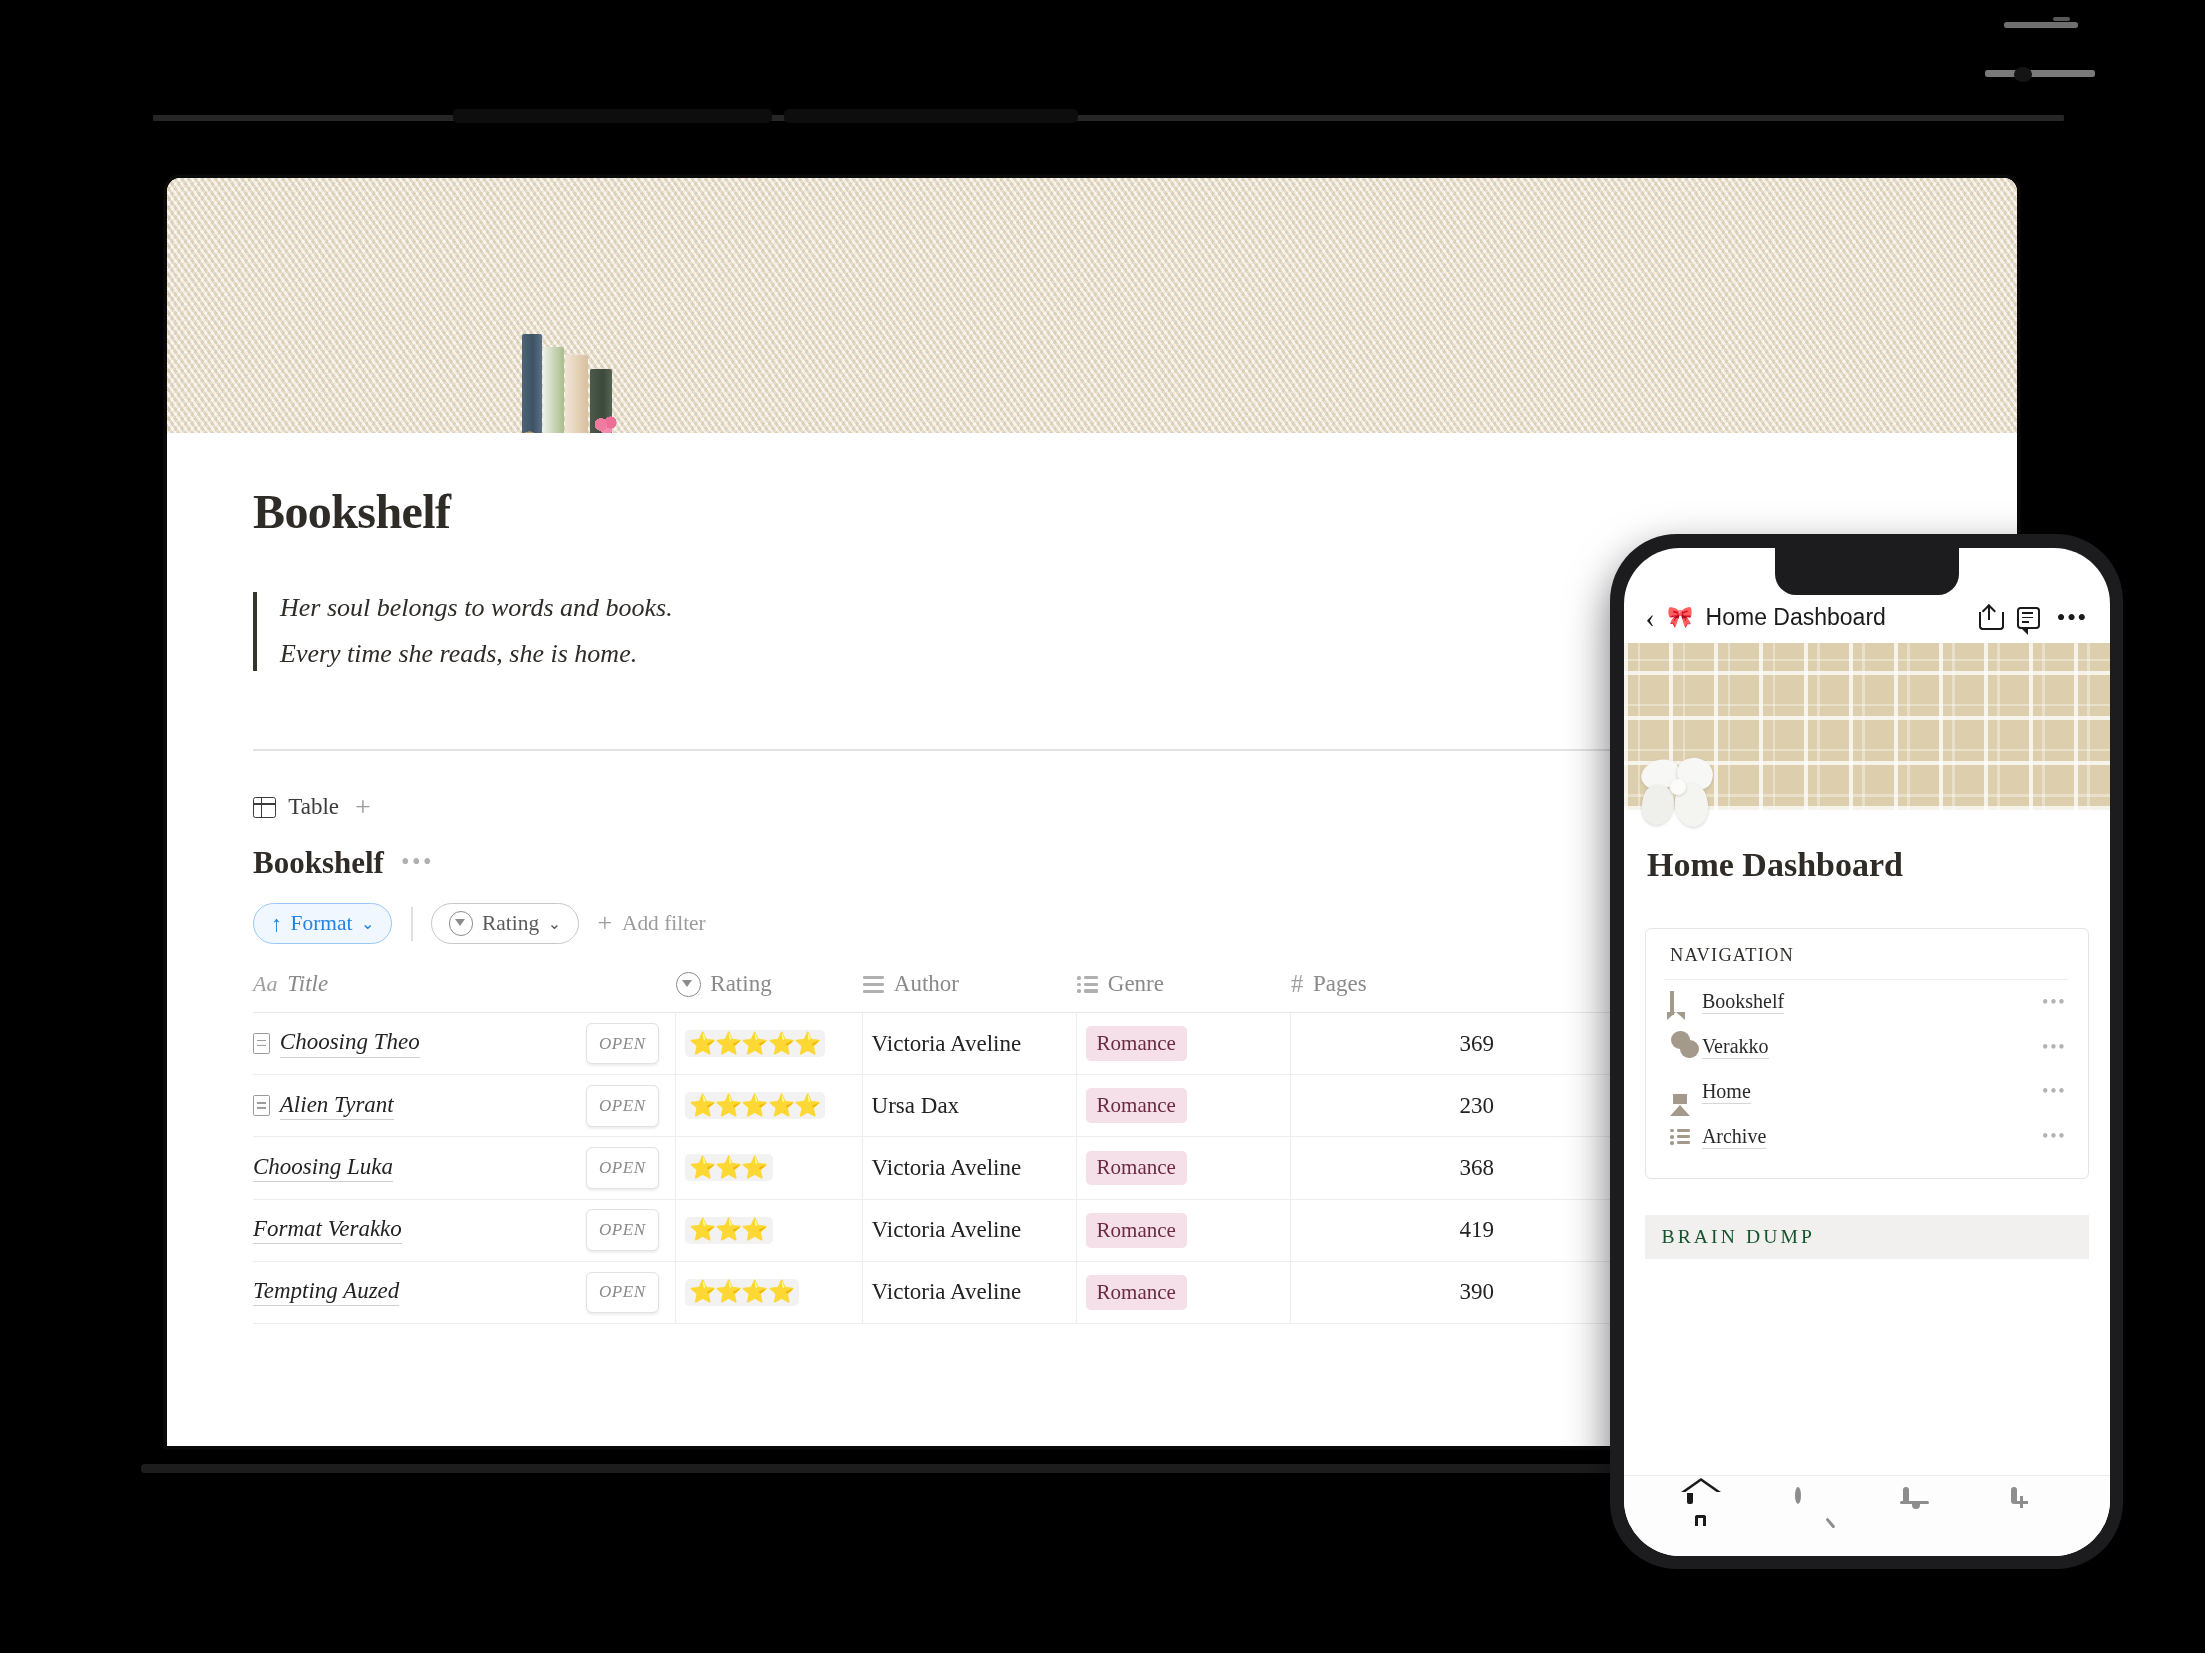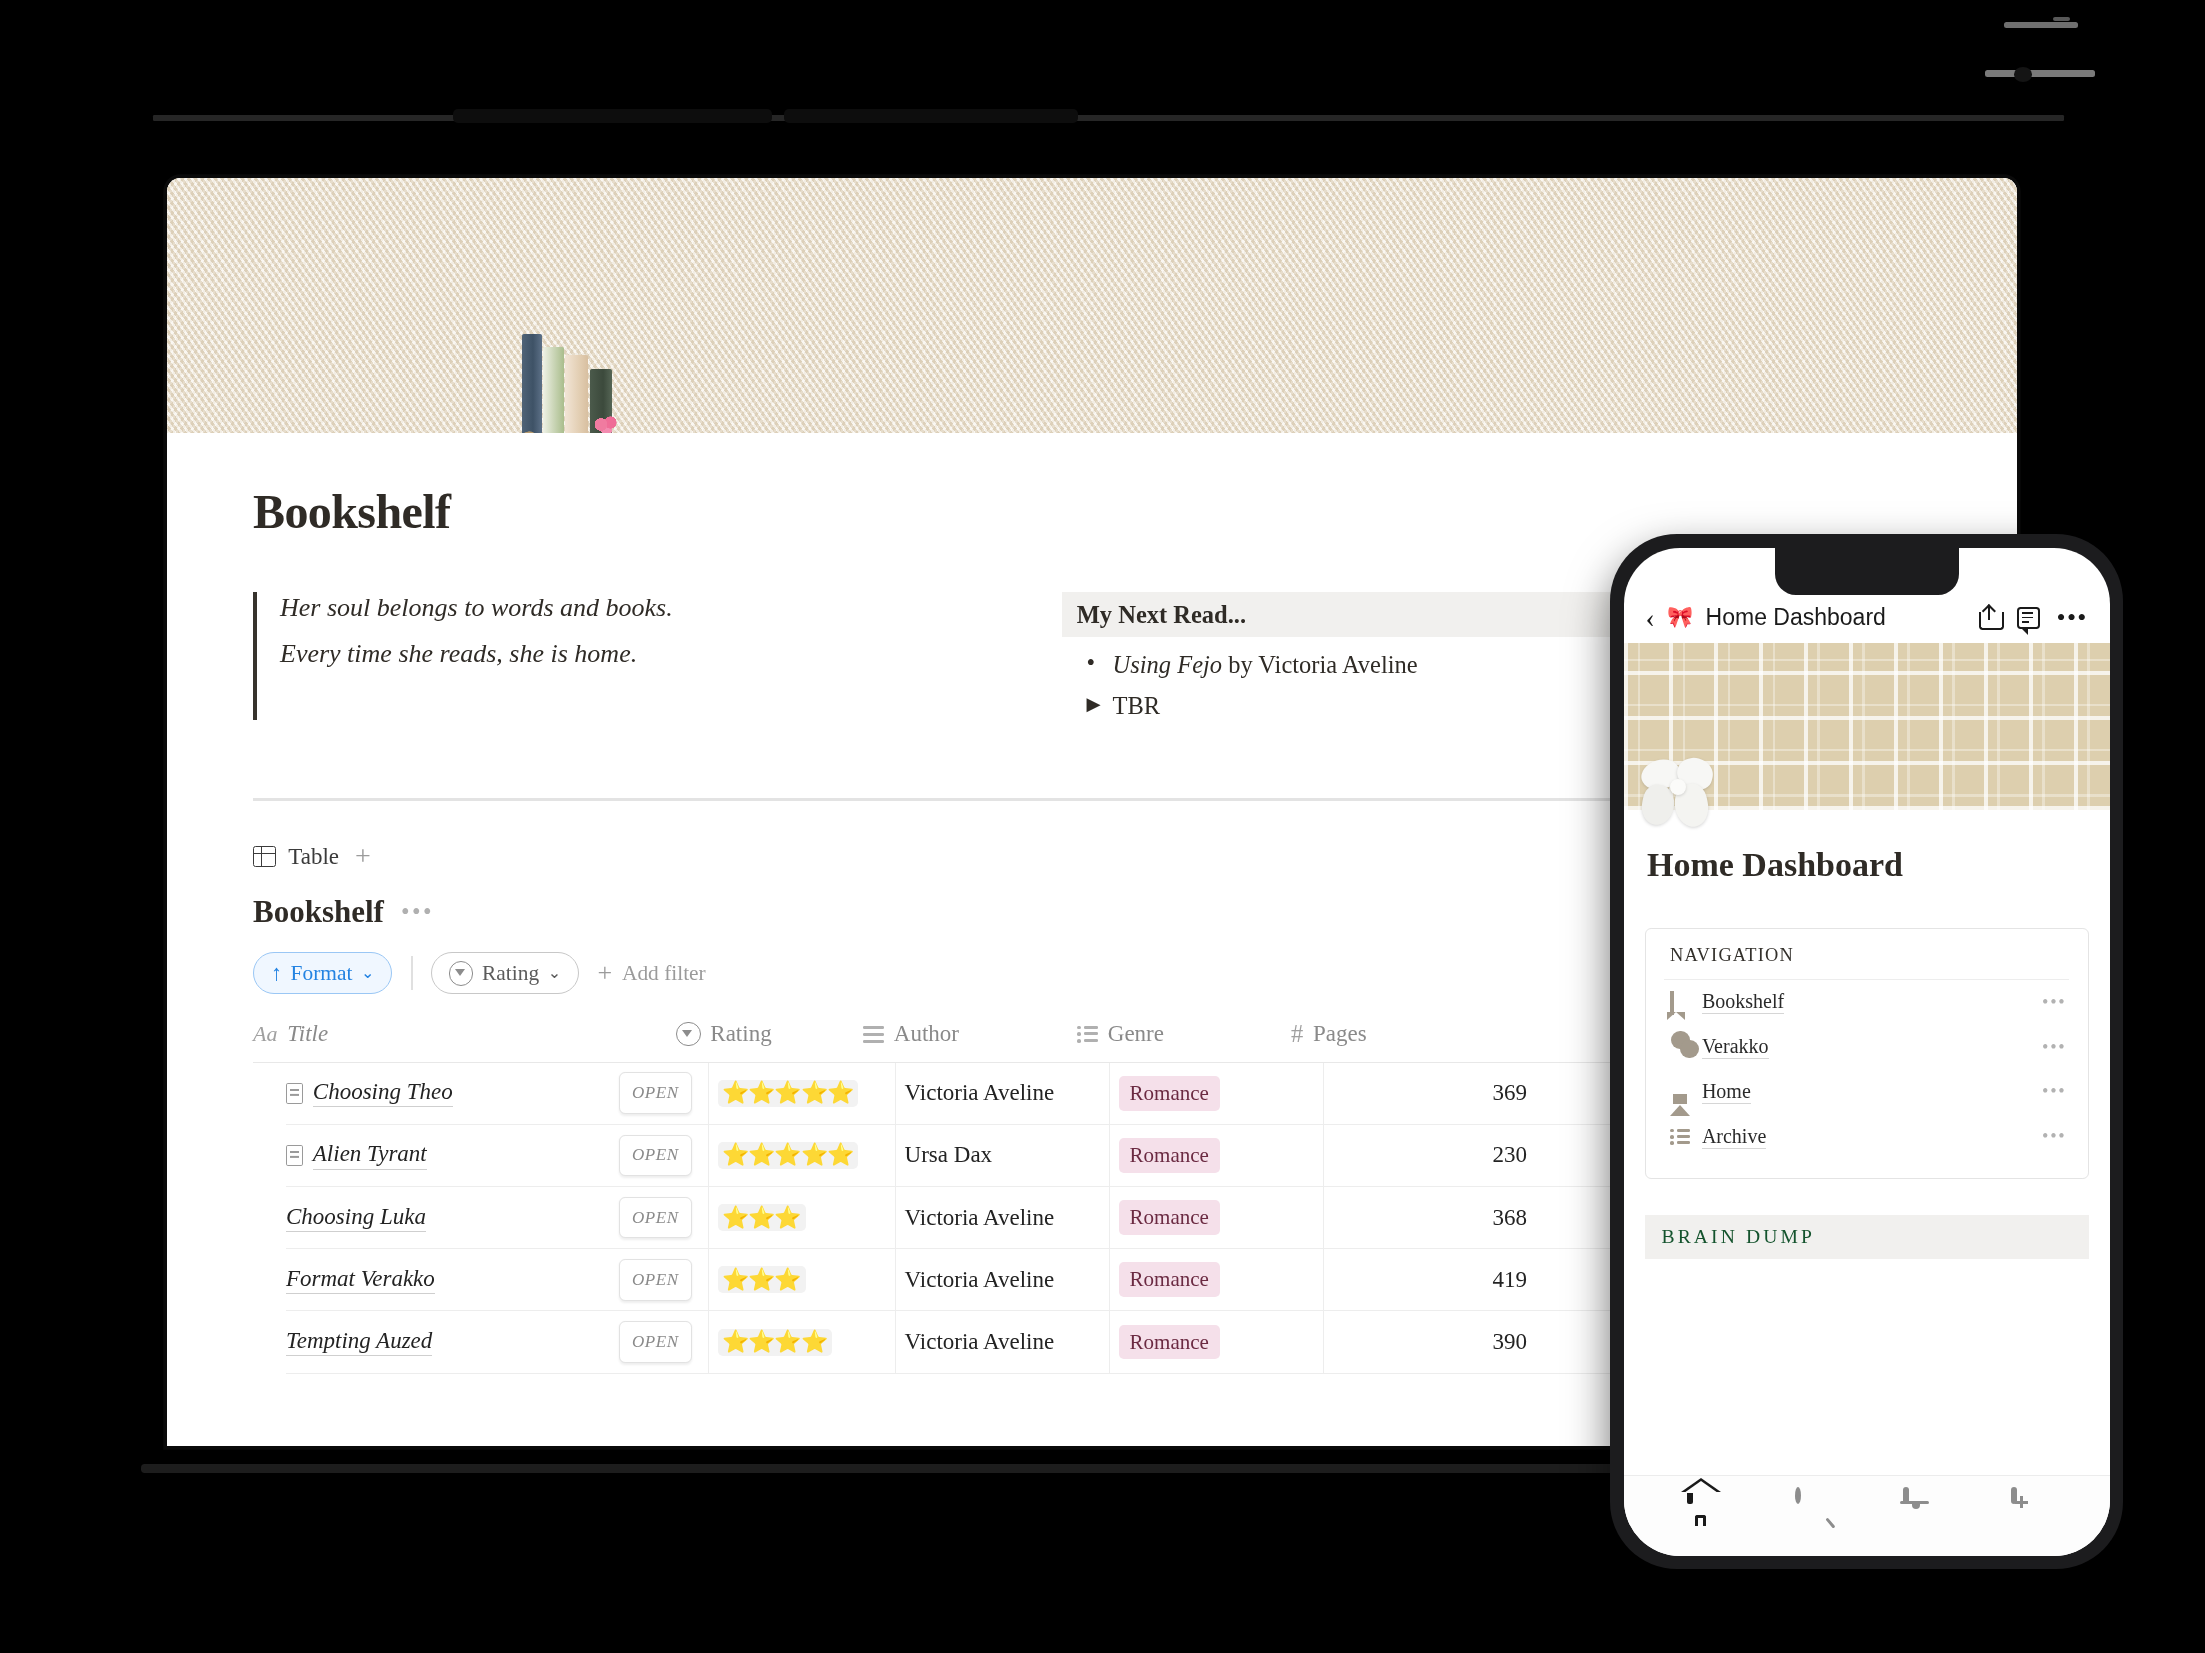--- a/index.html
+++ b/index.html
@@ -110,21 +110,21 @@
   .list-ico{width:21px;height:17px;position:relative;}
   .list-ico i{position:absolute;left:7.4px;height:3.1px;width:13.5px;background:#b0b0b0;border-radius:1.2px;}
   .list-ico i:nth-child(1){top:0}
   .list-ico i:nth-child(2){top:6.7px}
   .list-ico i:nth-child(3){top:13.5px}
   .list-ico b{position:absolute;left:0;width:3.7px;height:3.7px;background:#b0b0b0;border-radius:50%;}
   .list-ico b:nth-child(4){top:0}
   .list-ico b:nth-child(5){top:6.7px}
   .list-ico b:nth-child(6){top:13.5px}
 
-  .trow{display:flex;align-items:stretch;border-bottom:1.8px solid #ededed;min-height:48px;margin-left:33px;}
+  .trow{display:flex;align-items:stretch;border-bottom:1.8px solid #ededed;min-height:48px;}
   .td{display:flex;align-items:center;font-size:23px;color:#232323;padding:9.8px 0;border-right:1.2px solid #ededed;}
   .td.c-title{padding-right:0;position:relative;border-right:1.2px solid #ededed;}
   .td.c-pages{border-right:none;justify-content:flex-end;padding-right:11px;}
   .doc-ico{width:17px;height:21px;border:1.8px solid #9a9a9a;border-radius:1.8px;margin-right:9.8px;position:relative;flex:none;}
   .doc-ico:before{content:"";position:absolute;left:3.1px;right:3.1px;top:5.5px;height:1.8px;background:#9a9a9a;box-shadow:0 4.9px 0 #9a9a9a;}
   .title-link{border-bottom:1.2px solid #cfcfcf;padding-bottom:1.2px;}
   .openbtn{margin-left:auto;margin-right:16px;border:1.8px solid #e2e2e2;border-radius:6.1px;background:#fff;
            font-size:17px;color:#8a8a8a;padding:9.8px 12.3px;letter-spacing:0.6px;box-shadow:0 1.2px 2.5px rgba(0,0,0,.07);}
   .stars{background:#f2f2f2;border-radius:4.9px;padding:2.5px 4.9px;font-size:22px;line-height:1;letter-spacing:-1.2px;margin-left:8.6px;}
   .tag{background:#f5e0ea;color:#6b2a42;border-radius:4.9px;padding:4.9px 11px;font-size:21px;margin-left:8.6px;}
@@ -241,31 +241,20 @@
 
         <h1 class="page-title">Bookshelf</h1>
 
         <div class="mid-row">
 
           <div class="quote">
             <p>Her soul belongs to words and books.</p>
             <p>Every time she reads, she is home.</p>
           </div>
 
-          <div class="nextread">
-            <div class="nr-head">My Next Read...</div>
-            <div class="nr-item">
-              <span class="nr-bullet">•</span>
-              <span><i>Using Fejo</i><span> by Victoria Aveline</span></span>
-            </div>
-            <div class="nr-item">
-              <span class="nr-tri">▶</span>
-              <span>TBR</span>
-            </div>
-          </div>
 
         </div>
 
         <div class="hr"></div>
 
         <div class="view-bar">
           <div class="view-tab">
             <span class="tbl-ico"></span>
             <span>Table</span>
           </div>

